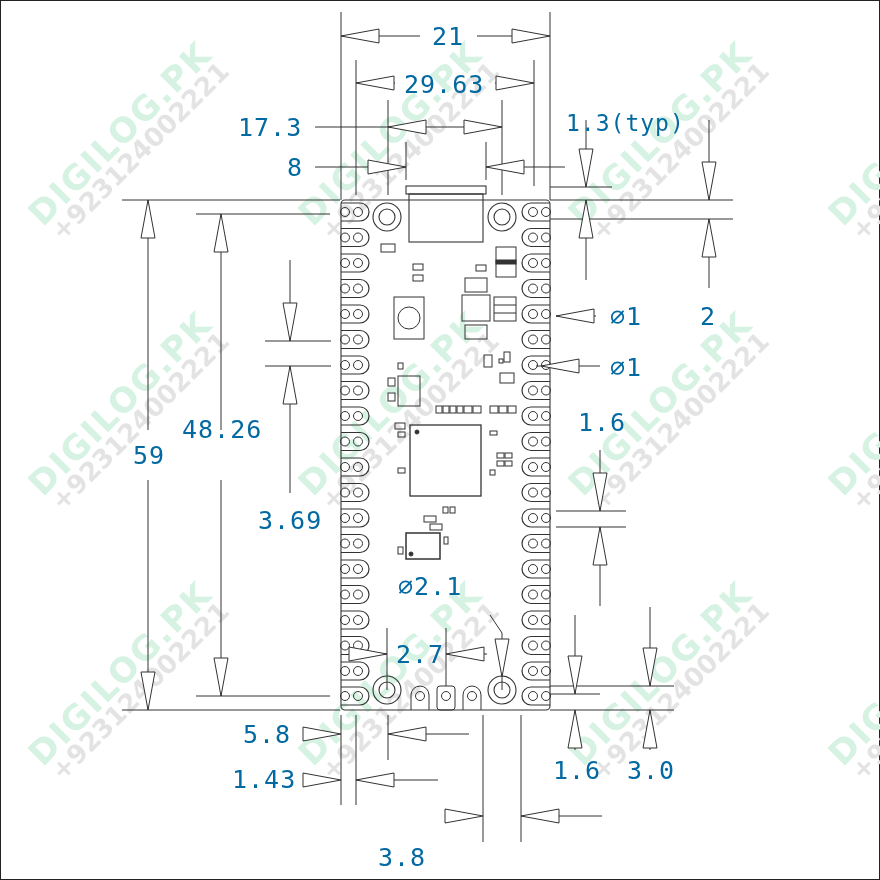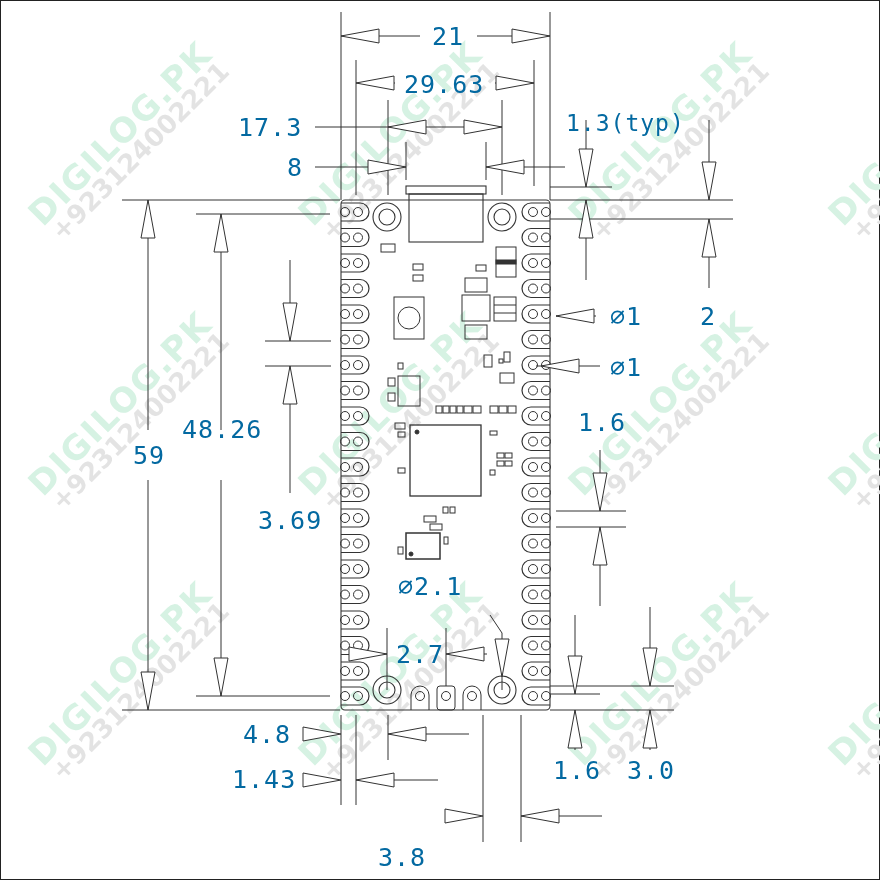--- a/index.html
+++ b/index.html
@@ -316,18 +316,18 @@
   <div class="dim-label" style="left:566px;top:112px;font-size:23px;">1.3(typ)</div>
   <div class="dim-label" style="left:700px;top:304px;">2</div>
   <div class="dim-label" style="left:610px;top:304px;">∅1</div>
   <div class="dim-label" style="left:610px;top:355px;">∅1</div>
   <div class="dim-label" style="left:133px;top:443px;">59</div>
   <div class="dim-label" style="left:182px;top:417px;">48.26</div>
   <div class="dim-label" style="left:258px;top:508px;">3.69</div>
   <div class="dim-label" style="left:578px;top:410px;">1.6</div>
   <div class="dim-label" style="left:398px;top:574px;">∅2.1</div>
   <div class="dim-label" style="left:396px;top:642px;">2.7</div>
-  <div class="dim-label" style="left:243px;top:722px;">4.8</div>
+  <div class="dim-label" style="left:243px;top:722px;">5.8</div>
   <div class="dim-label" style="left:232px;top:767px;">1.43</div>
   <div class="dim-label" style="left:378px;top:804px;margin-top:41px;">3.8</div>
   <div class="dim-label" style="left:553px;top:758px;">1.6</div>
   <div class="dim-label" style="left:627px;top:758px;">3.0</div>
 </div>
 
 </body></html>

